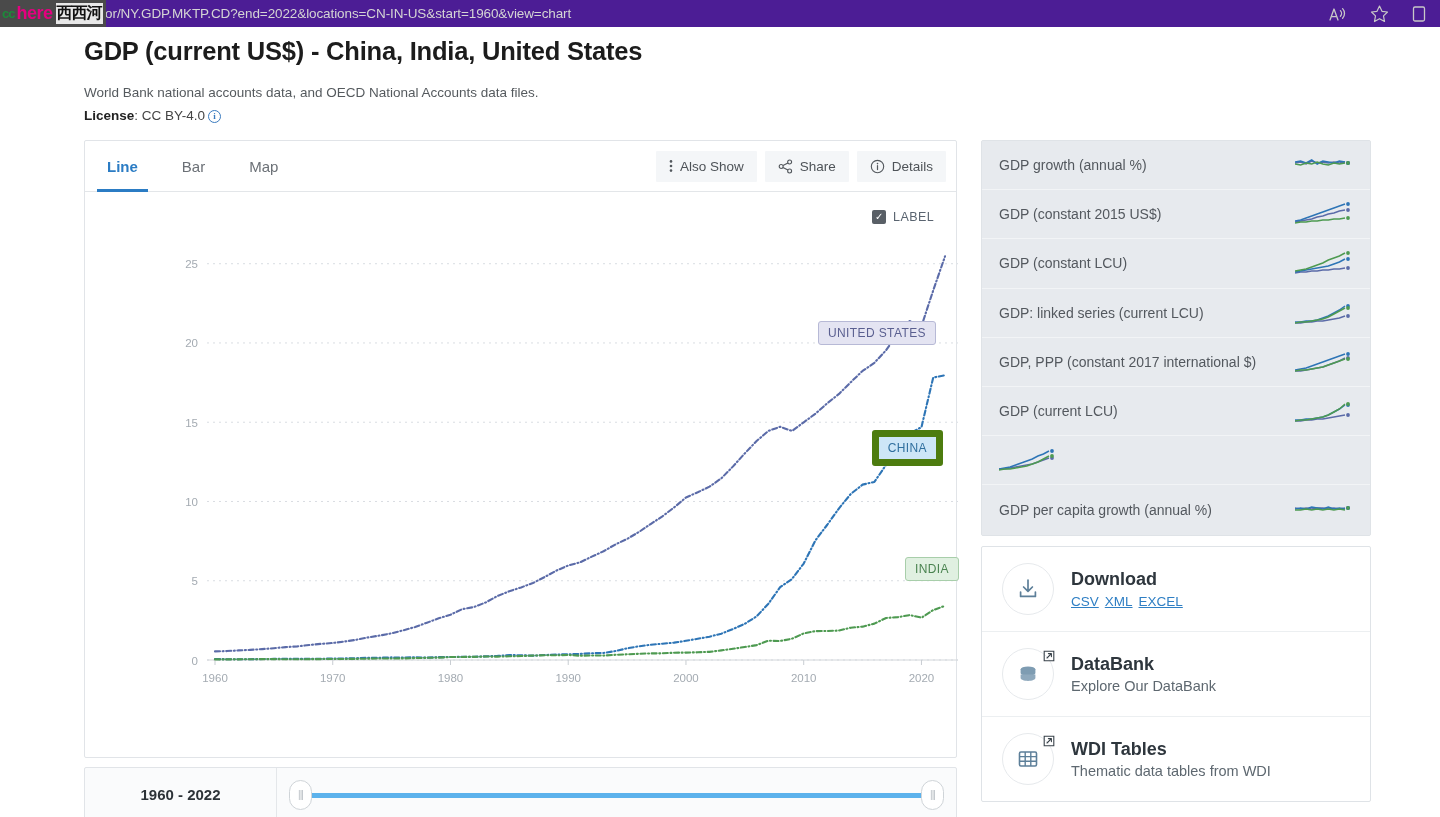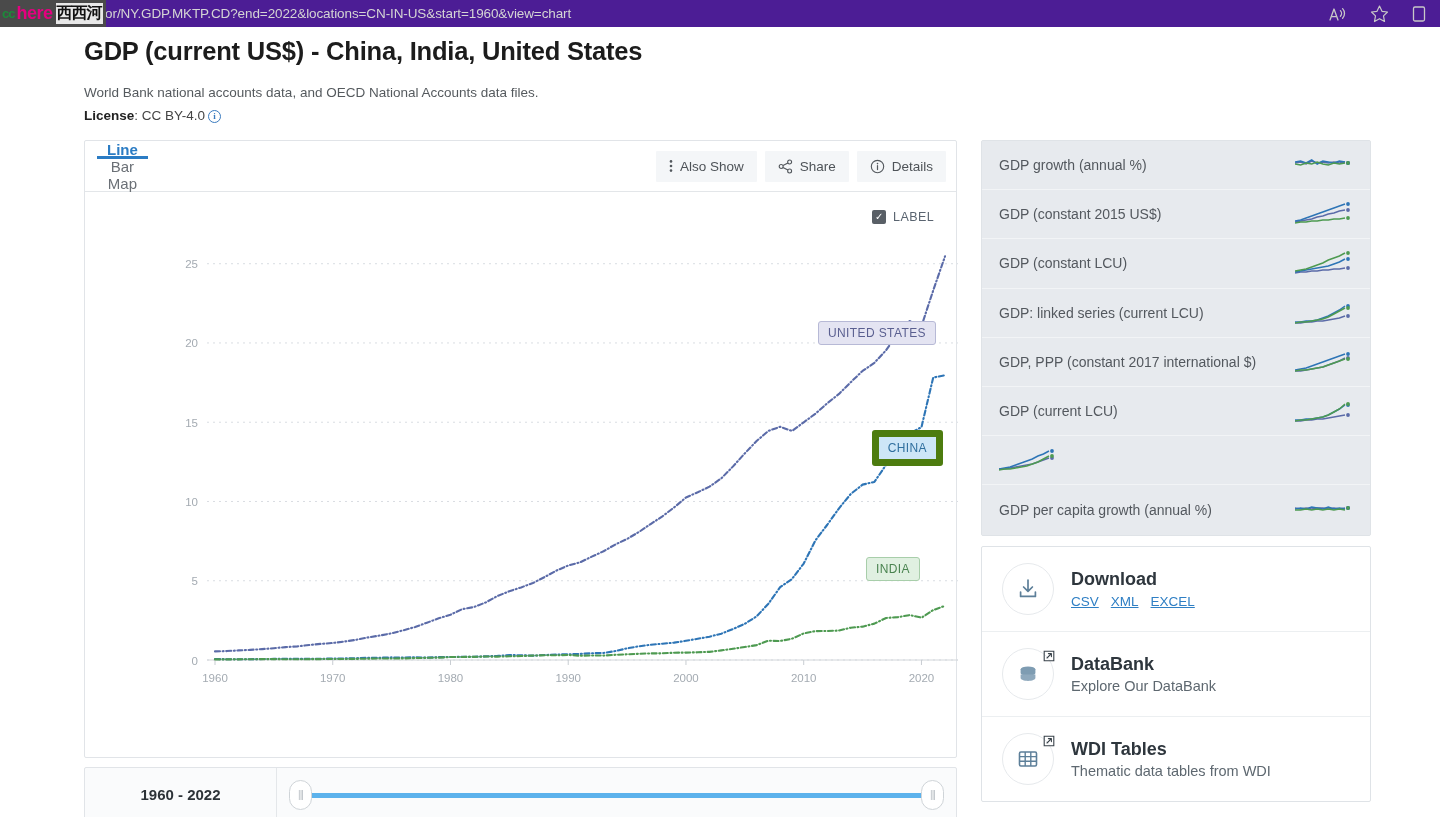--- a/index.html
+++ b/index.html
@@ -110,21 +110,21 @@
     border: 1px solid #e1e4e8;
     border-radius: 2px;
   }
   .tabs-row {
     display: flex; align-items: center;
     height: 51px;
     border-bottom: 1px solid #e3e6e9;
     padding: 0 10px 0 0;
     position: relative;
   }
-  .tabs { display: flex; height: 100%; flex-direction: column; }
+  .tabs { display: flex; height: 100%; }
   .tab {
     display: flex; align-items: center; justify-content: center;
     padding: 0 22px;
     font-size: 15px;
     color: #6b7076;
     height: 100%;
     cursor: pointer;
     position: relative;
   }
   .tab.active { color: #2b7cc4; font-weight: bold; }
@@ -277,21 +277,21 @@
     font-size: 18px;
     font-weight: bold;
     color: #2e363d;
     line-height: 1.25;
   }
   .act-sub {
     font-size: 14.5px;
     color: #5e6870;
     margin-top: 3px;
   }
-  .dl-links { margin-top: 3px; display: flex; gap: 12px; align-items: flex-end; }
+  .dl-links { margin-top: 3px; display: flex; gap: 6px; align-items: flex-end; }
   .dl-links a {
     font-size: 13.5px;
     color: #2f7fc4;
     text-decoration: underline;
     cursor: pointer;
   }
 </style>
 </head>
 <body>
 
@@ -420,21 +420,21 @@
                   <line x1="836.4516129032259" x2="836.4516129032259" y1="468" y2="473" stroke="#c8cdd2" stroke-width="1"></line>
                   <text x="836.4516129032259" y="490" text-anchor="middle" font-size="11.5" fill="#a4abb2" font-family="&quot;Liberation Sans&quot;, sans-serif">2020</text>
                   <polyline points="130,459.39244444444444 141.7741935483871,459.0754074074074 153.5483870967742,458.40962962962965 165.32258064516128,457.8706666666667 177.09677419354838,457.12562962962966 188.8709677419355,456.2062222222222 200.64516129032256,455.08074074074074 212.4193548387097,454.3357037037037 224.19354838709677,453.0517037037037 235.96774193548387,451.8311111111111 247.74193548387098,450.99096296296295 259.51612903225805,449.5325925925926 271.2903225806451,447.7254814814815 283.06451612903226,445.39525925925926 294.8387096774194,443.5088888888889 306.61290322580646,441.28962962962964 318.38709677419354,438.3094814814815 330.1612903225806,434.9964444444445 341.93548387096774,430.71644444444445 353.7096774193549,426.3571851851852 365.48387096774195,422.71125925925924 377.258064516129,417.1631111111111 389.03225806451616,414.9914074074074 400.80645161290323,410.3943703703704 412.5806451612903,403.9902222222222 424.3548387096774,399.2188148148148 436.1290322580645,395.39851851851853 447.9032258064516,391.03925925925927 459.6774193548387,384.9997037037037 471.4516129032258,378.56385185185184 483.2258064516129,373.4754074074074 495,370.38429629629627 506.7741935483871,364.64592592592595 518.5483870967741,359.2721481481481 530.3225806451612,352.48755555555556 542.0967741935484,346.89185185185187 553.8709677419355,340.028 565.6451612903227,332.02281481481486 577.4193548387098,324.33466666666664 589.1935483870968,315.33081481481486 600.9677419354839,305.50266666666664 612.741935483871,300.2557037037037 624.516129032258,294.64414814814813 636.2903225806451,286.36948148148144 648.0645161290323,274.3854814814815 659.8387096774194,261.3394074074074 671.6129032258065,249.0066666666667 683.3870967741935,238.90903703703705 695.1612903225806,234.7717037037037 706.9354838709677,238.95659259259259 718.7096774193548,230.349037037037 730.483870967742,221.61466666666666 742.258064516129,211.2475555555556 754.0322580645161,201.92666666666668 765.8064516129032,190.1645925925926 777.5806451612904,178.89392592592594 789.3548387096774,170.85703703703706 801.1290322580645,158.20725925925927 812.9032258064516,141.26162962962968 824.6774193548388,129.07155555555556 836.4516129032259,134.16000000000003 848.2258064516129,98.41407407407405 860,64.36429629629629" fill="none" stroke="#5b6ba8" stroke-width="2.1" stroke-linecap="round" stroke-linejoin="round" stroke-dasharray="5 2.6 1 2.6"></polyline>
                   <polyline points="130,467.0488888888889 141.7741935483871,467.2074074074074 153.5483870967742,467.25496296296296 165.32258064516128,467.19155555555557 177.09677419354838,467.0647407407407 188.8709677419355,466.89037037037036 200.64516129032256,466.79525925925924 212.4193548387097,466.8586666666667 224.19354838709677,466.89037037037036 235.96774193548387,466.7477037037037 247.74193548387098,466.52577777777776 259.51612903225805,466.43066666666664 271.2903225806451,466.2087407407407 283.06451612903226,465.81244444444445 294.8387096774194,465.71733333333333 306.61290322580646,465.4161481481481 318.38709677419354,465.57466666666664 330.1612903225806,465.24177777777777 341.93548387096774,465.6222222222222 353.7096774193549,465.1783703703704 365.48387096774195,464.9722962962963 377.258064516129,464.89303703703706 389.03225806451616,464.7503703703704 400.80645161290323,464.35407407407405 412.5806451612903,463.8785185185185 424.3548387096774,463.1017777777778 436.1290322580645,463.24444444444447 447.9032258064516,463.67244444444447 459.6774193548387,463.0542222222222 471.4516129032258,462.48355555555554 483.2258064516129,462.27748148148146 495,461.92874074074075 506.7741935483871,461.2312592592593 518.5483870967741,460.9459259259259 530.3225806451612,459.05955555555556 542.0967741935484,456.36474074074073 553.8709677419355,454.304 565.6451612903227,452.7505185185185 577.4193548387098,451.68844444444443 589.1935483870968,450.6580740740741 600.9677419354839,448.8034074074074 612.741935483871,446.7743703703704 624.516129032258,444.68192592592595 636.2903225806451,441.6859259259259 648.0645161290323,437.0096296296296 659.8387096774194,431.7626666666667 671.6129032258065,424.3757037037037 683.3870967741935,411.72592592592594 695.1612903225806,395.17659259259256 706.9354838709677,387.12385185185184 718.7096774193548,371.5097777777778 730.483870967742,348.2868148148148 742.258064516129,332.752 754.0322580645161,316.2977777777778 765.8064516129032,301.93600000000004 777.5806451612904,292.64681481481483 789.3548387096774,289.93614814814816 801.1290322580645,272.86370370370366 812.9032258064516,247.7385185185185 824.6774193548388,241.63555555555558 836.4516129032259,235.16799999999998 848.2258064516129,185.51999999999998 860,183.25318518518515" fill="none" stroke="#2e75b6" stroke-width="2.1" stroke-linecap="round" stroke-linejoin="round" stroke-dasharray="5 2.6 1 2.6"></polyline>
                   <polyline points="130,467.4134814814815 141.7741935483871,467.38177777777776 153.5483870967742,467.3342222222222 165.32258064516128,467.23911111111113 177.09677419354838,467.1122962962963 188.8709677419355,467.0647407407407 200.64516129032256,467.2866666666667 212.4193548387097,467.2074074074074 224.19354838709677,467.15985185185184 235.96774193548387,467.0805925925926 247.74193548387098,467.0171851851852 259.51612903225805,466.9379259259259 271.2903225806451,466.8745185185185 283.06451612903226,466.6525925925926 294.8387096774194,466.43066666666664 306.61290322580646,466.44651851851853 318.38709677419354,466.38311111111113 330.1612903225806,466.08192592592593 341.93548387096774,465.8282962962963 353.7096774193549,465.59051851851854 365.48387096774195,465.0515555555556 377.258064516129,464.94059259259257 389.03225806451616,464.8296296296296 400.80645161290323,464.5442962962963 412.5806451612903,464.6394074074074 424.3548387096774,464.3223703703704 436.1290322580645,464.0528888888889 447.9032258064516,463.57733333333334 459.6774193548387,463.292 471.4516129032258,463.30785185185186 483.2258064516129,462.91155555555554 495,463.72 506.7741935483871,463.43466666666666 518.5483870967741,463.57733333333334 530.3225806451612,462.81644444444447 542.0967741935484,462.29333333333335 553.8709677419355,461.78607407407407 565.6451612903227,461.40562962962963 577.4193548387098,461.3263703703704 589.1935483870968,460.724 600.9677419354839,460.5813333333333 612.741935483871,460.296 624.516129032258,459.85214814814816 636.2903225806451,458.3620740740741 648.0645161290323,456.74518518518516 659.8387096774194,455.0014814814815 671.6129032258065,453.09925925925927 683.3870967741935,448.7082962962963 695.1612903225806,448.99362962962965 706.9354838709677,446.7268148148148 718.7096774193548,441.4322962962963 730.483870967742,439.1020740740741 742.258064516129,439.0228148148148 754.0322580645161,438.5631111111111 765.8064516129032,435.67807407407406 777.5806451612904,434.6477037037037 789.3548387096774,431.62 801.1290322580645,425.97674074074075 812.9032258064516,425.1524444444444 824.6774193548388,423.06 836.4516129032259,425.6597037037037 848.2258064516129,418.06666666666666 860,413.8500740740741" fill="none" stroke="#4e9a51" stroke-width="2.1" stroke-linecap="round" stroke-linejoin="round" stroke-dasharray="5 2.6 1 2.6"></polyline>
                 </g>
           </svg>
 
           <div class="series-badge badge-us" id="badge-us" style="left: 732.903px; top: 129.262px;">UNITED STATES</div>
           <div class="series-badge badge-cn" id="badge-cn" style="left: 786.677px; top: 237.636px;">CHINA</div>
-          <div class="series-badge badge-in" id="badge-in" style="left: 781px; top: 365.06px;">INDIA</div>
+          <div class="series-badge badge-in" id="badge-in" style="left: 820px; top: 365.06px;">INDIA</div>
         </div>
       </div>
 
       <div class="slider-card">
         <div class="slider-years">1960 - 2022</div>
         <div class="slider-track-wrap">
           <div class="slider-track">
             <div class="slider-handle left">
                   <span class="grip">|||</span>
                 </div>

